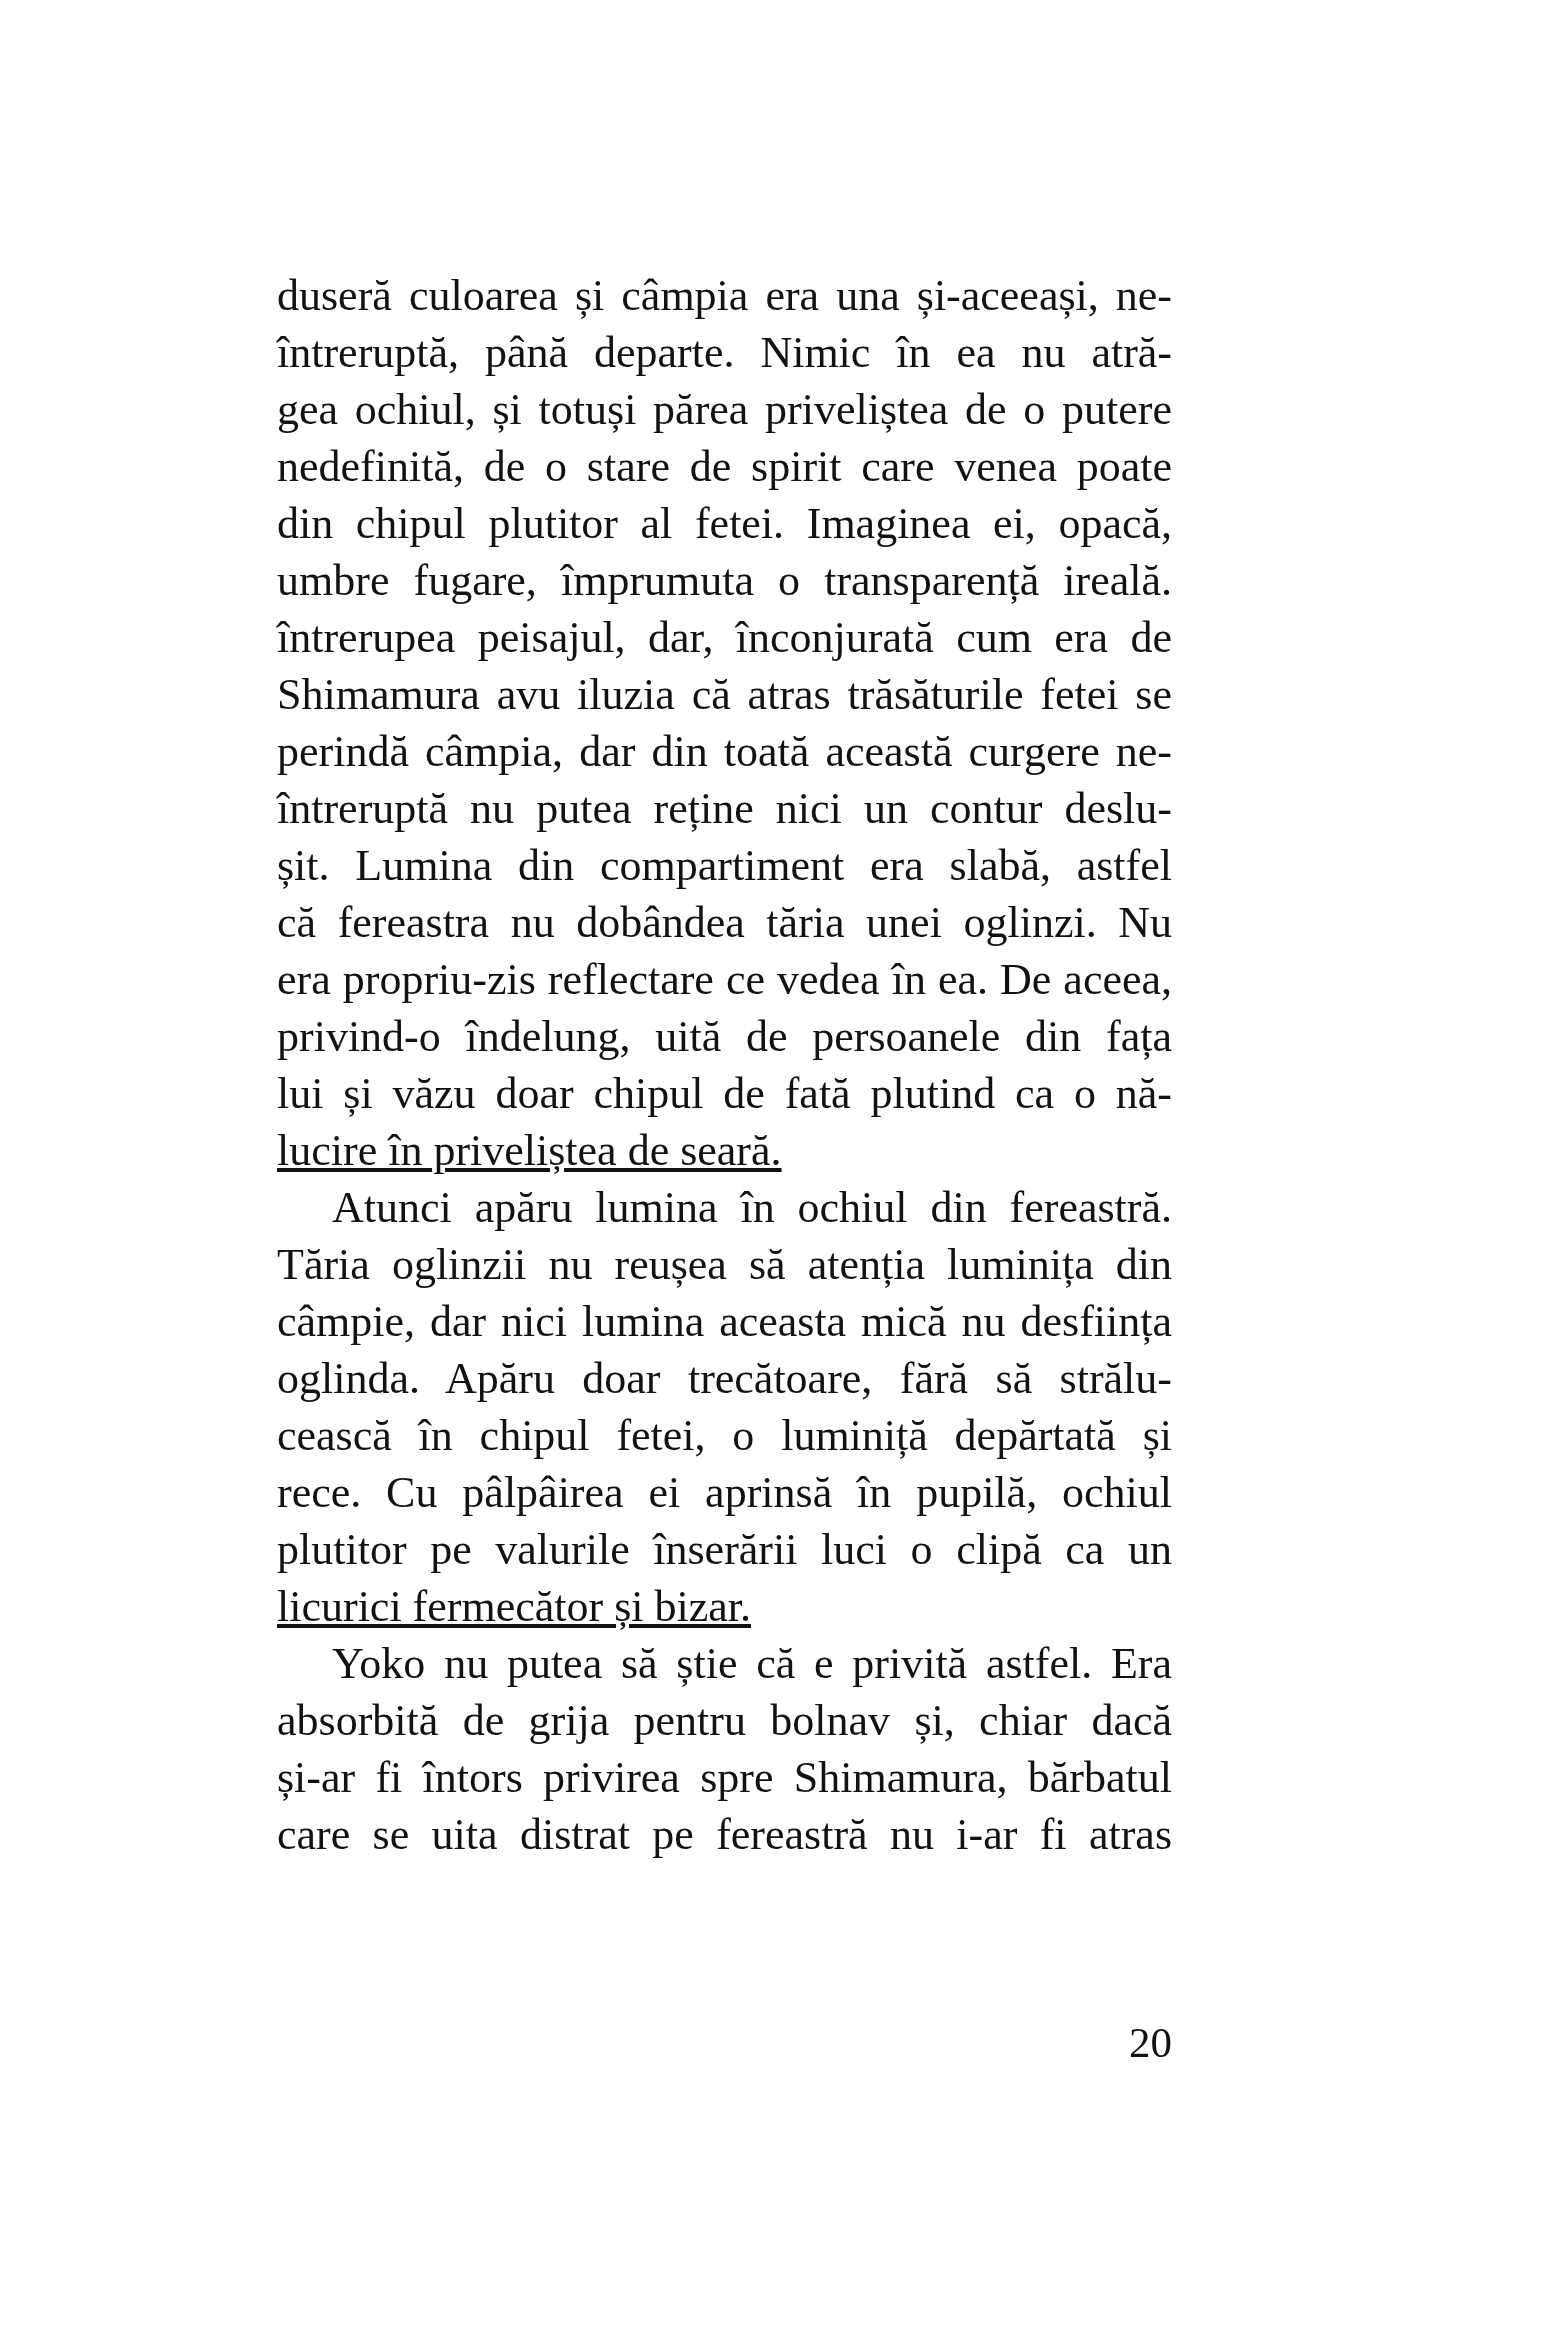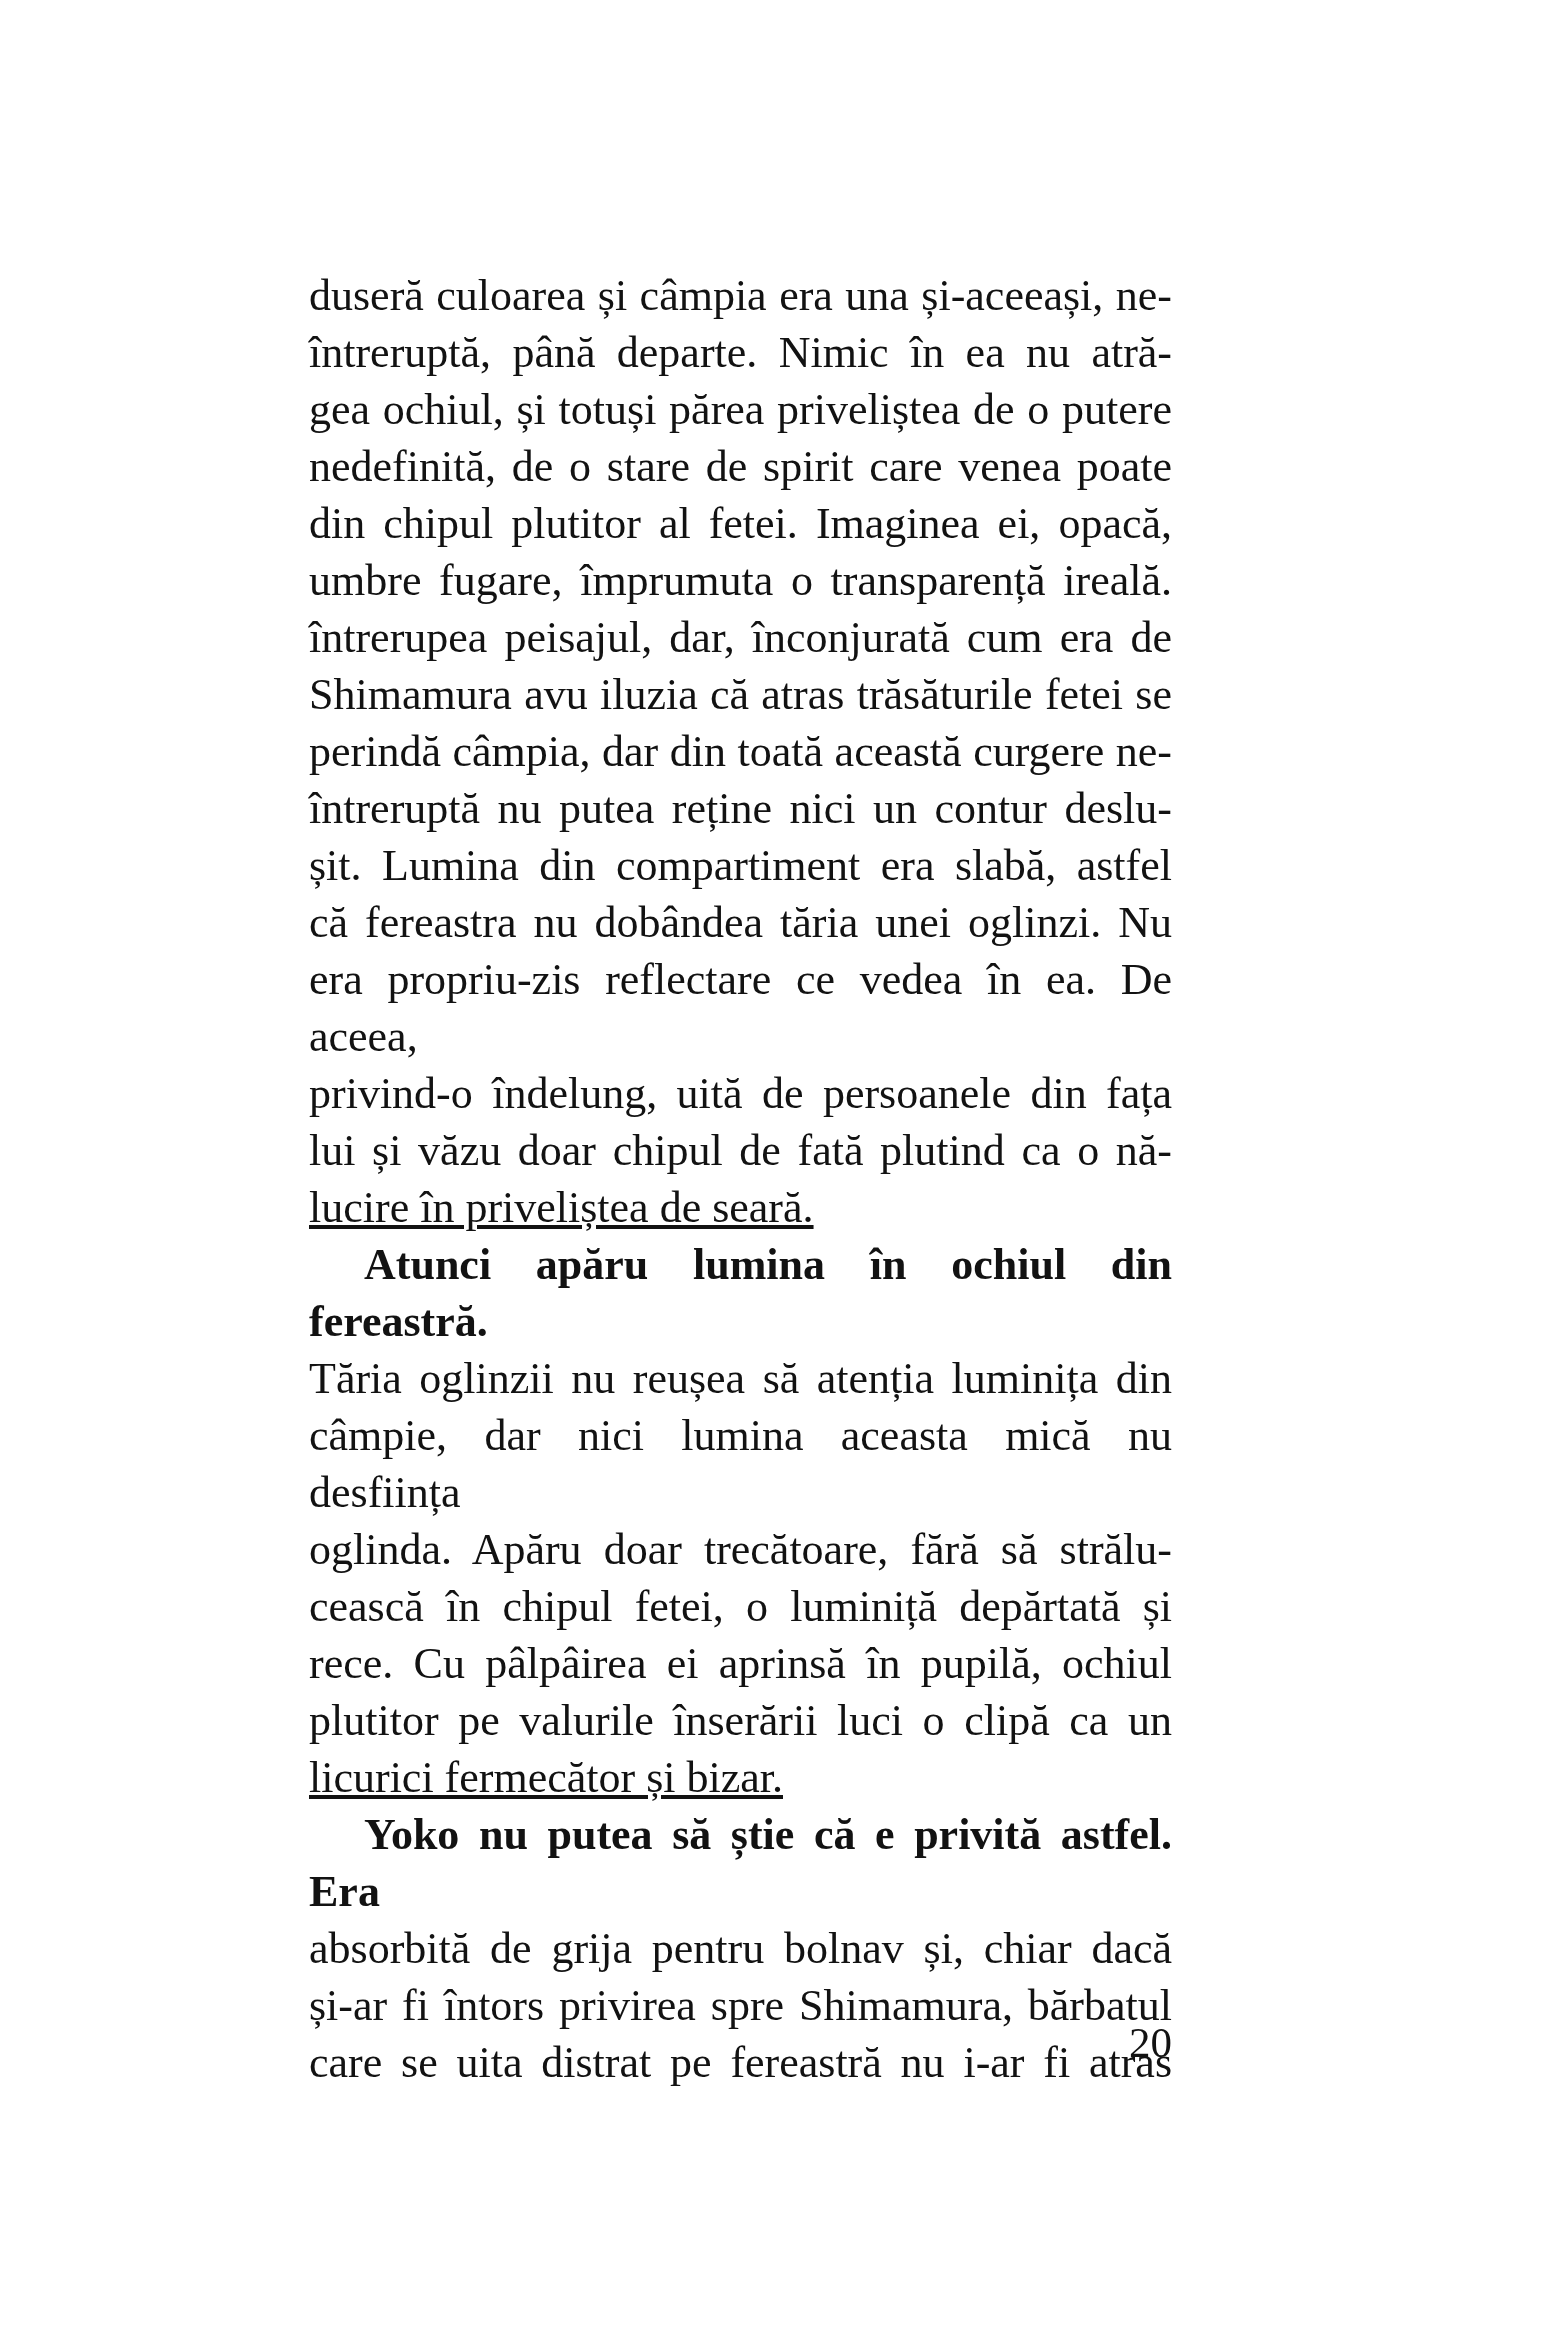--- a/index.html
+++ b/index.html
@@ -21,29 +21,27 @@
     left: 277px;
     top: 267px;
     width: 895px;
     font-size: 44px;
     line-height: 57px;
     letter-spacing: 0;
   }
   .text-line {
     text-align: justify;
     text-align-last: justify;
-    margin-left: 32px;
   }
   .text-line.para-end {
     text-align-last: left;
     text-decoration: underline;
   }
   .text-line.indent {
     text-indent: 55px;
-    font-weight: bold;
   }
   .page-number {
     position: absolute;
     left: 277px;
     top: 2018px;
     width: 895px;
     text-align: right;
     font-size: 43px;
     line-height: 49px;
   }

